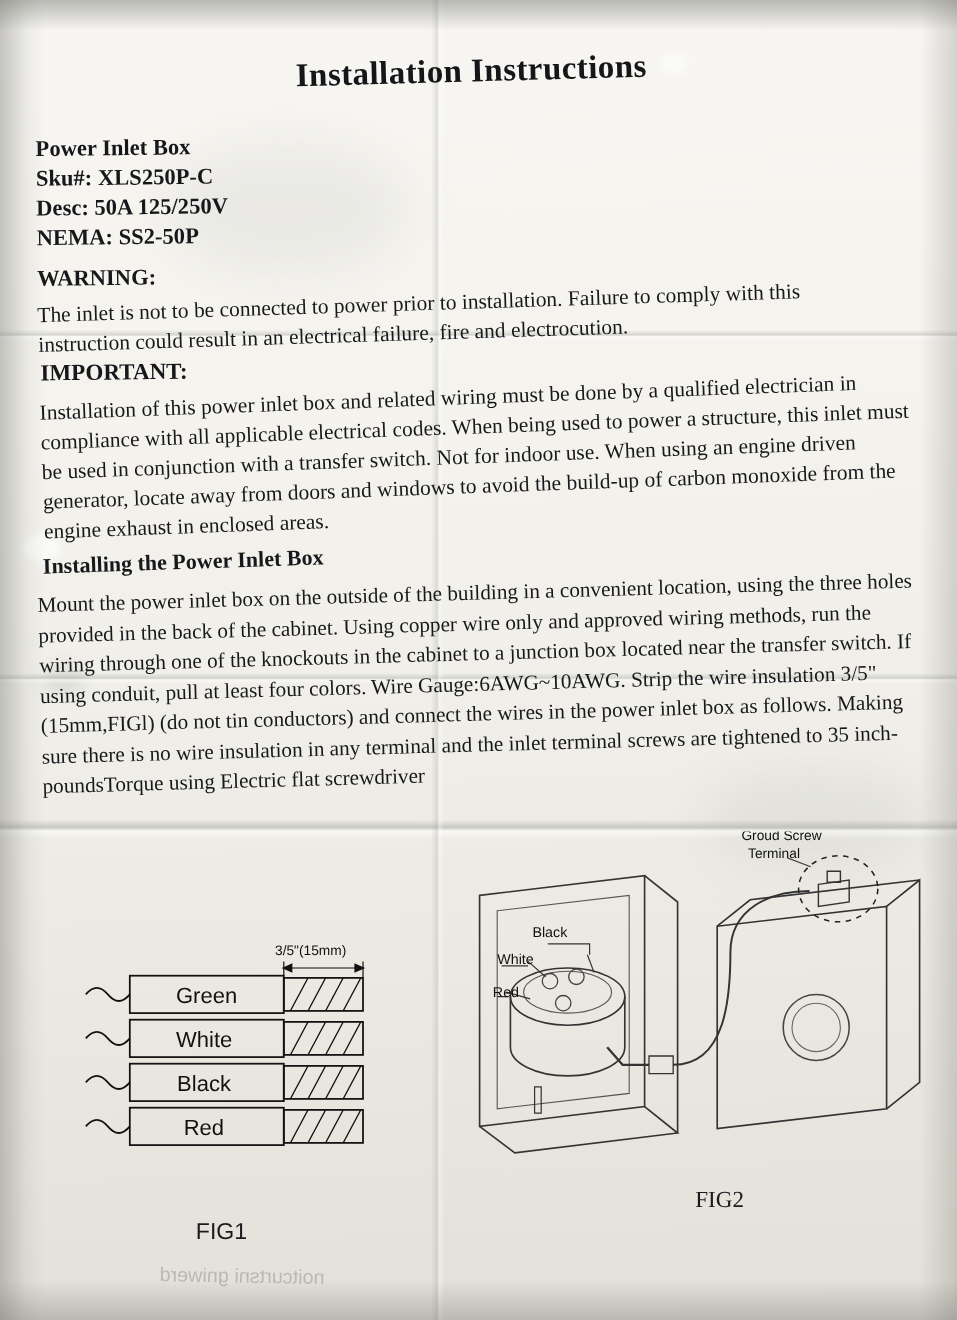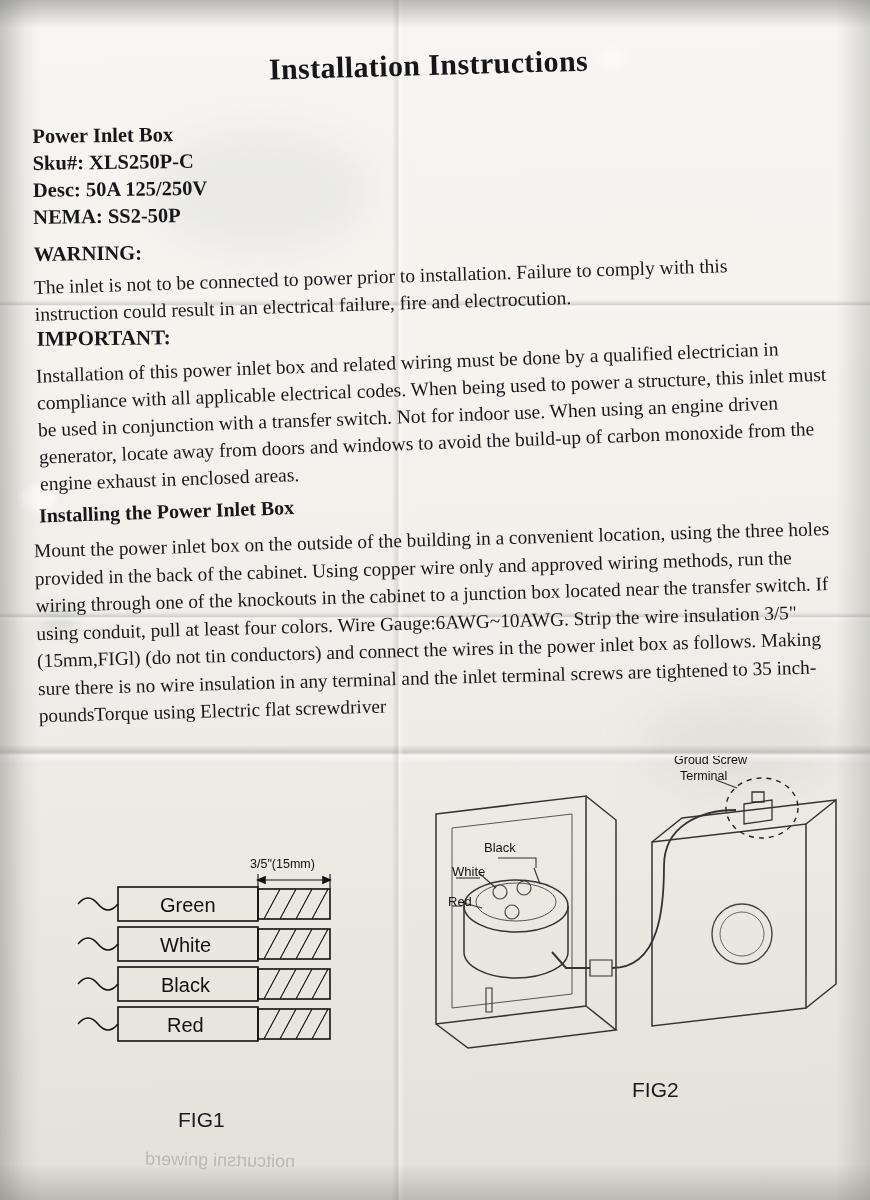--- a/index.html
+++ b/index.html
@@ -146,21 +146,21 @@
     left: 0; top: 756px;
     width: 870px; height: 420px;
   }
   .fig-caption {
     position: absolute;
     font-size: 21px;
     color: #1b1b1f;
     font-family: "Liberation Sans", sans-serif;
   }
   #fig1-caption { left: 178px; top: 1108px; }
-  #fig2-caption { left: 632px; top: 1078px; }
+  #fig2-caption { left: 632px; top: 1078px; font-family: Liberation Serif, serif; }
 
   .wire-label {
     font-family: "Liberation Sans", sans-serif;
     font-size: 20px;
     fill: #111;
   }
   .small-label {
     font-family: "Liberation Sans", sans-serif;
     font-size: 12.5px;
     fill: #111;

